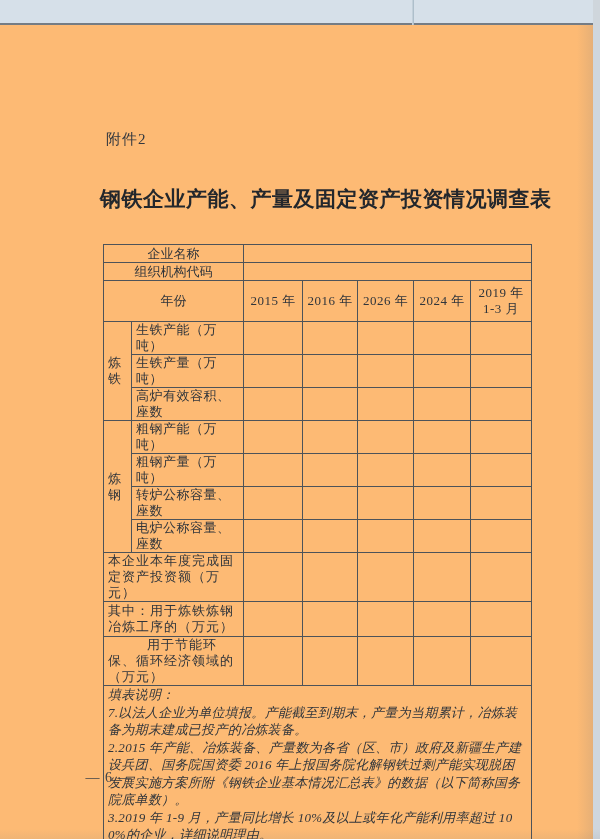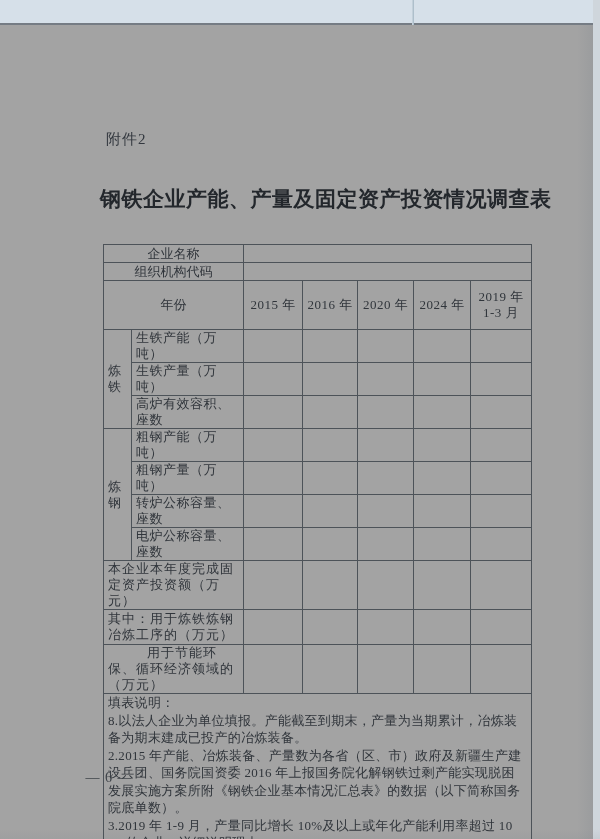--- a/index.html
+++ b/index.html
@@ -4,21 +4,21 @@
 <style>
   * { box-sizing: border-box; }
   html, body { margin: 0; padding: 0; }
   body {
     width: 600px; height: 839px;
     background: #eceff1;
     font-family: "Liberation Serif", "DejaVu Serif", serif;
   }
   .screen {
     position: relative; width: 600px; height: 839px;
-    background: #a3a3a3; overflow: hidden; color: #2e3237;
+    background: #fdba74; overflow: hidden; color: #2e3237;
   }
   
   .top-strip {
     position: absolute; top: 0; left: 0; width: 600px; height: 25px;
     background: #d6e0e9; border-bottom: 2px solid #757c84;
   }
   .artifact-line {
     position: absolute; top: 0; left: 412px; width: 2px; height: 25px;
     background: #aebfcb; border-left: 1px solid #c3d0da;
   }
@@ -47,31 +47,31 @@
   table.survey {
     position: absolute; left: 103px; top: 244px; width: 428px;
     border-collapse: collapse; table-layout: fixed;
     font-size: 13px; color: #30353b;
   }
   table.survey td {
     border: 1px solid #4d5359; padding: 0 4px;
     overflow: hidden; word-break: break-all; line-height: 16px;
   }
   tr.r-info   { height: 18px; }
-  tr.r-years  { height: 49px; }
+  tr.r-years  { height: 41px; }
   tr.r-data   { height: 18px; }
   tr.r-tall   { height: 35px; margin-top: 12px; }
   td.c-center { text-align: center; }
   td.c-group  { padding: 0 7px; line-height: 17px; }
   td.c-item   { padding-left: 6px; letter-spacing: 0.5px; font-family: Liberation Serif, serif; }
   td.c-left   { padding: 1px 3px 1px 5px; letter-spacing: 1px; }
   td.c-indent { text-indent: 3em; }
   td.c-year   { text-align: center; line-height: 15px; letter-spacing: 0.5px; }
   td.c-notes  { padding: 3px 6px 5px 6px; }
-  .note-line  { line-height: 17.5px; letter-spacing: 0.3px; }
+  .note-line  { line-height: 17.5px; letter-spacing: 0.3px; font-style: italic; }
   .page-number {
     position: absolute; left: 80px; top: 770px; width: 58px;
     text-align: center; font-size: 14px; color: #3c4147; letter-spacing: 1px;
   }
 </style>
 </head>
 <body>
 
 <div class="screen">
   <div class="top-strip">
@@ -100,21 +100,21 @@
         <td colspan="5"></td>
       </tr>
       <tr class="r-info">
         <td colspan="2" class="c-center">组织机构代码</td>
         <td colspan="5"></td>
       </tr>
       <tr class="r-years">
         <td colspan="2" class="c-center">年份</td>
         <td class="c-year">2015 年</td>
         <td class="c-year">2016 年</td>
-        <td class="c-year">2020 年</td>
+        <td class="c-year">2026 年</td>
         <td class="c-year">2024 年</td>
         <td class="c-year">2019 年 1-3 月</td>
       </tr>
 
       <tr class="r-data">
         <td rowspan="3" class="c-group">炼铁</td>
         <td class="c-item">生铁产能（万吨）</td>
         <td></td>
           <td></td>
           <td></td>
@@ -193,21 +193,21 @@
         <td></td>
           <td></td>
           <td></td>
           <td></td>
           <td></td>
       </tr>
 
       <tr>
         <td colspan="7" class="c-notes">
           <div class="note-line">填表说明：</div>
-          <div class="note-line">8.以法人企业为单位填报。产能截至到期末，产量为当期累计，冶炼装备为期末建成已投产的冶炼装备。</div>
+          <div class="note-line">7.以法人企业为单位填报。产能截至到期末，产量为当期累计，冶炼装备为期末建成已投产的冶炼装备。</div>
           <div class="note-line">2.2015 年产能、冶炼装备、产量数为各省（区、市）政府及新疆生产建设兵团、国务院国资委 2016 年上报国务院化解钢铁过剩产能实现脱困发展实施方案所附《钢铁企业基本情况汇总表》的数据（以下简称国务院底单数）。</div>
           <div class="note-line">3.2019 年 1-9 月，产量同比增长 10%及以上或年化产能利用率超过 100%的企业，详细说明理由。</div>
           <div class="note-line">4.如企业名称、产能、冶炼装备等与国务院底单数有变化的，详细说明理由。</div>
         </td>
       </tr>
     </tbody>
   </table>
 
   <div class="page-number">— 6 —</div>
 </div>

